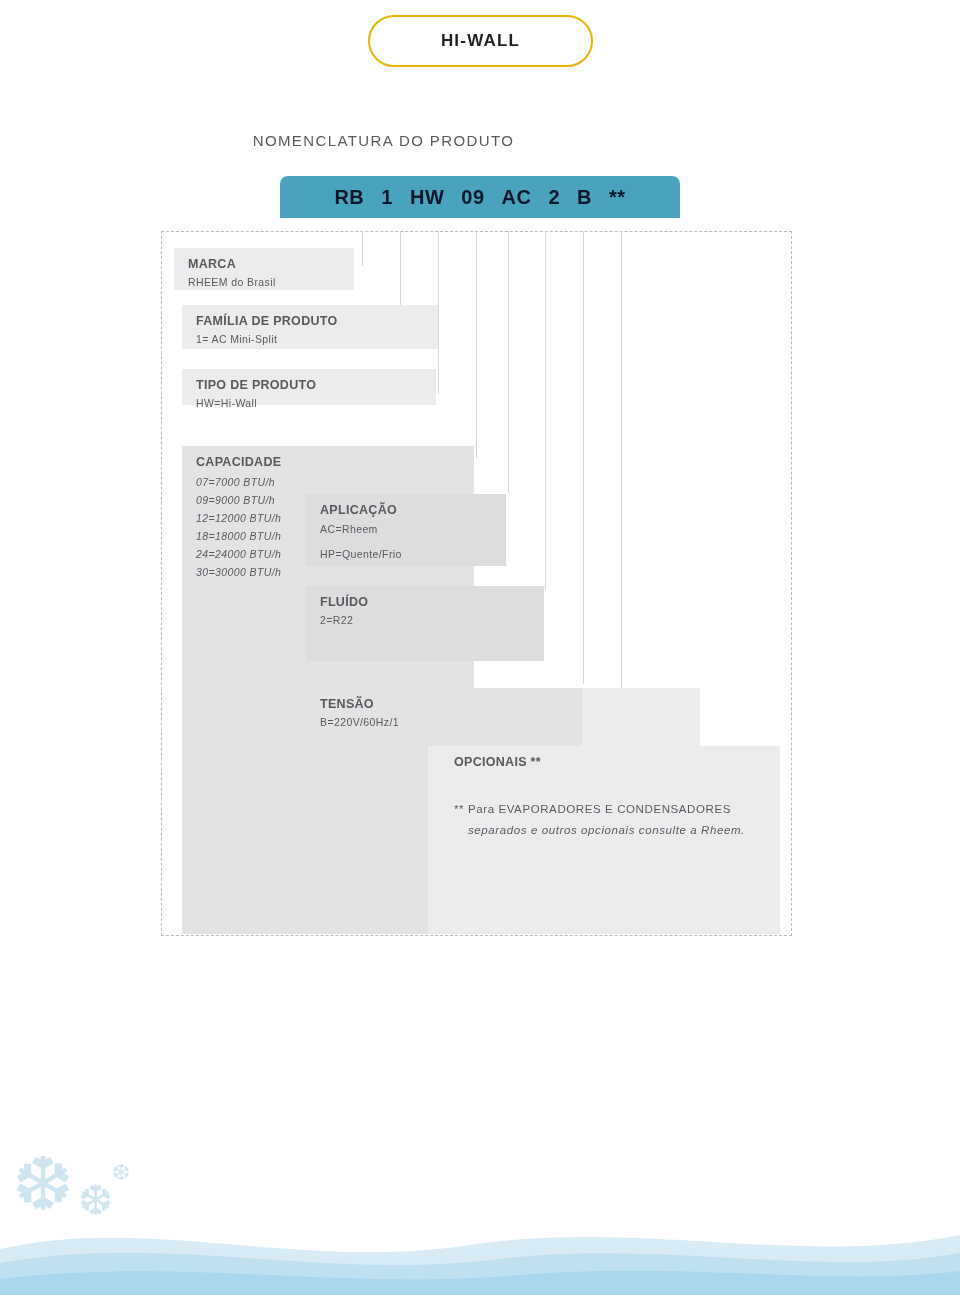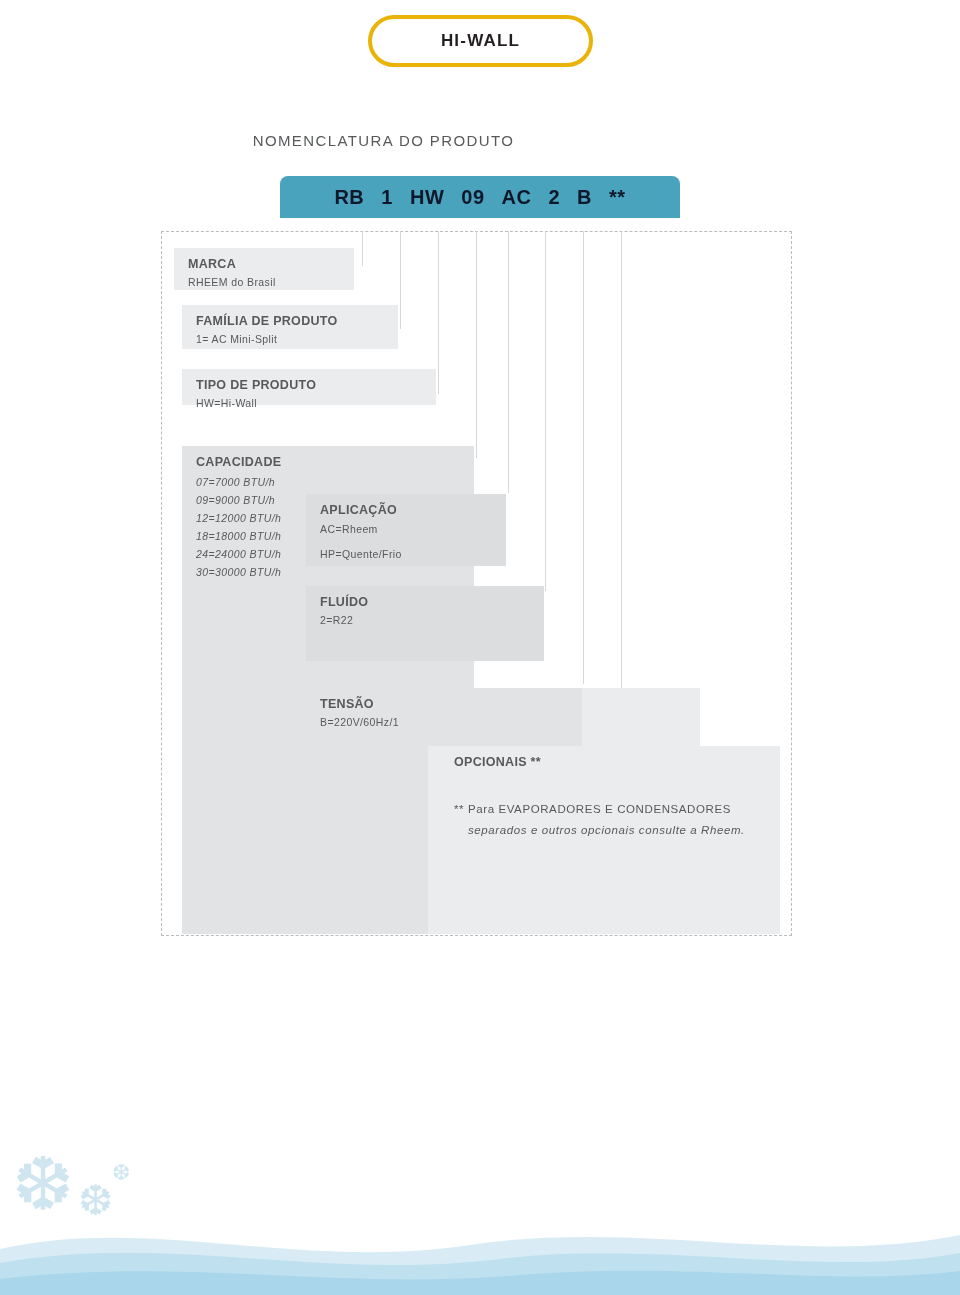--- a/index.html
+++ b/index.html
@@ -5,21 +5,21 @@
   html,body{margin:0;padding:0;}
   body{
     width:960px;height:1295px;position:relative;overflow:hidden;
     background:#ffffff;
     font-family:"Liberation Sans", sans-serif;
     color:#231f20;
   }
   
   .badge-wrap{
     position:absolute;left:368px;top:15px;width:225px;height:52px;
-    border:4px solid #eab308;border-radius:26px;background:#ffffff;
+    border:2px solid #eab308;border-radius:26px;background:#ffffff;
     box-sizing:border-box;
   }
   .badge-inner{
     position:absolute;left:3px;top:3px;right:3px;bottom:3px;
     border-radius:22px;background:#ffffff;
     display:flex;align-items:center;justify-content:center;
   }
   .badge-text{
     font-size:17px;font-weight:bold;letter-spacing:1.2px;color:#231f20;
   }
@@ -99,21 +99,21 @@
 <div class="vline" style="left:508px;top:231px;height:262px;"></div>
 <div class="vline" style="left:545px;top:231px;height:360px;"></div>
 <div class="vline" style="left:583px;top:231px;height:453px;"></div>
 <div class="vline" style="left:621px;top:231px;height:515px;"></div>
 
 <div class="blk g-light" style="left:174px;top:248px;width:180px;height:42px;">
   <div class="hd">MARCA</div>
   <div class="ln">RHEEM do Brasil</div>
 </div>
 
-<div class="blk g-light" style="left:182px;top:305px;width:216px;height:44px;">
+<div class="blk g-light" style="left:182px;top:305px;width:256px;height:44px;">
   <div class="hd">FAMÍLIA DE PRODUTO</div>
   <div class="ln">1= AC Mini-Split</div>
 </div>
 
 <div class="blk g-light" style="left:182px;top:369px;width:254px;height:36px;">
   <div class="hd">TIPO DE PRODUTO</div>
   <div class="ln">HW=Hi-Wall</div>
 </div>
 
 <div class="blk g-mid cap-list" style="left:182px;top:446px;width:292px;height:488px;">

